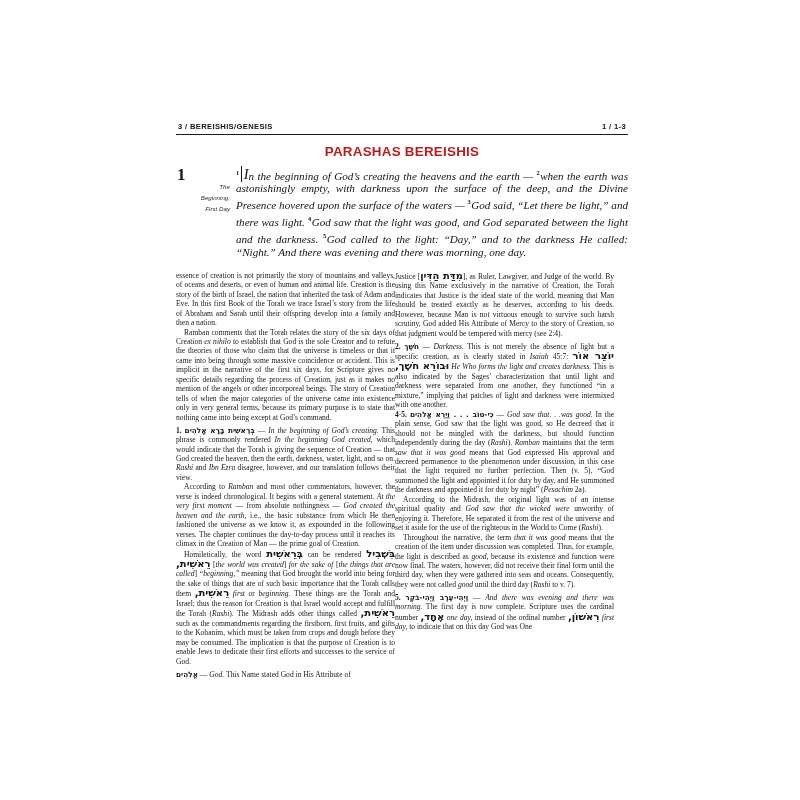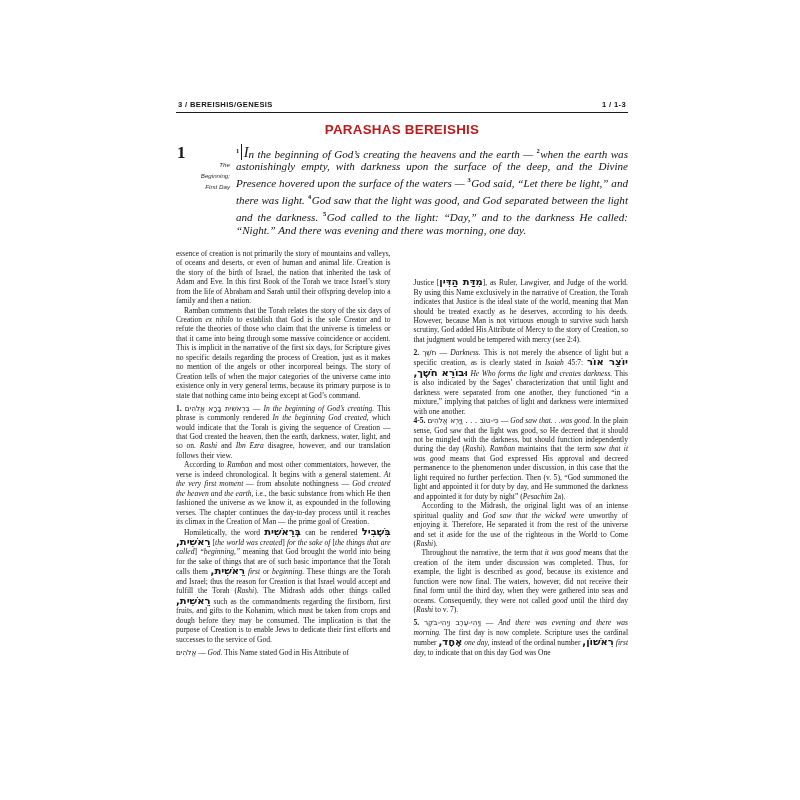--- a/index.html
+++ b/index.html
@@ -5,21 +5,21 @@
   html,body{margin:0;padding:0;}
   body{
     width:800px;height:800px;
     background:#ffffff;
     font-family:"Liberation Serif", serif;
     color:#1a1a1a;
     overflow:hidden;
   }
   .page{
     position:absolute;
-    left:176px; top:100px;
+    left:176px; top:122px;
     width:452px;
     height:600px;
   }
   
   .runhead{
     display:flex;justify-content:space-between;align-items:baseline;
     font-family:"Liberation Sans", sans-serif;
     font-size:7.6px;font-weight:bold;letter-spacing:.35px;
     color:#151515;
     padding:0 2px 2.5px 2px;
@@ -68,43 +68,42 @@
     font-size:14.5px;
     line-height:13px;
     border-left:1.6px solid #1a1a1a;
     padding-left:2px;
     margin-left:1px;
   }
   
   .commentary{
     margin-top:12px;
     display:flex;
-    gap:23px;
+    gap:0;
     font-size:7.55px;
     line-height:9.45px;
     text-align:justify;
     text-justify:inter-word;
     color:#181818;
     hyphens:auto;
-    align-items:flex-end;
     -webkit-hyphens:auto;
   }
   .col{width:219px;}
   .col p{margin:0;text-indent:8px;}
   .col p.noind{text-indent:0;}
   .col p.entry{text-indent:0;margin-top:3.6px;}
   .col p.entry + p{margin-top:0;}
   .bold{font-weight:bold;}
   .it{font-style:italic;}
   .heb{
     font-family:"DejaVu Sans", sans-serif;
     font-size:7.3px;
     direction:rtl;
     unicode-bidi:isolate;
-    font-weight:normal;
+    font-weight:bold;
   }
   .hebn{
     font-family:"DejaVu Sans", sans-serif;
     font-size:10px;
     direction:rtl;
     unicode-bidi:isolate;
     font-weight:bold;
   }
 </style>
 </head>

